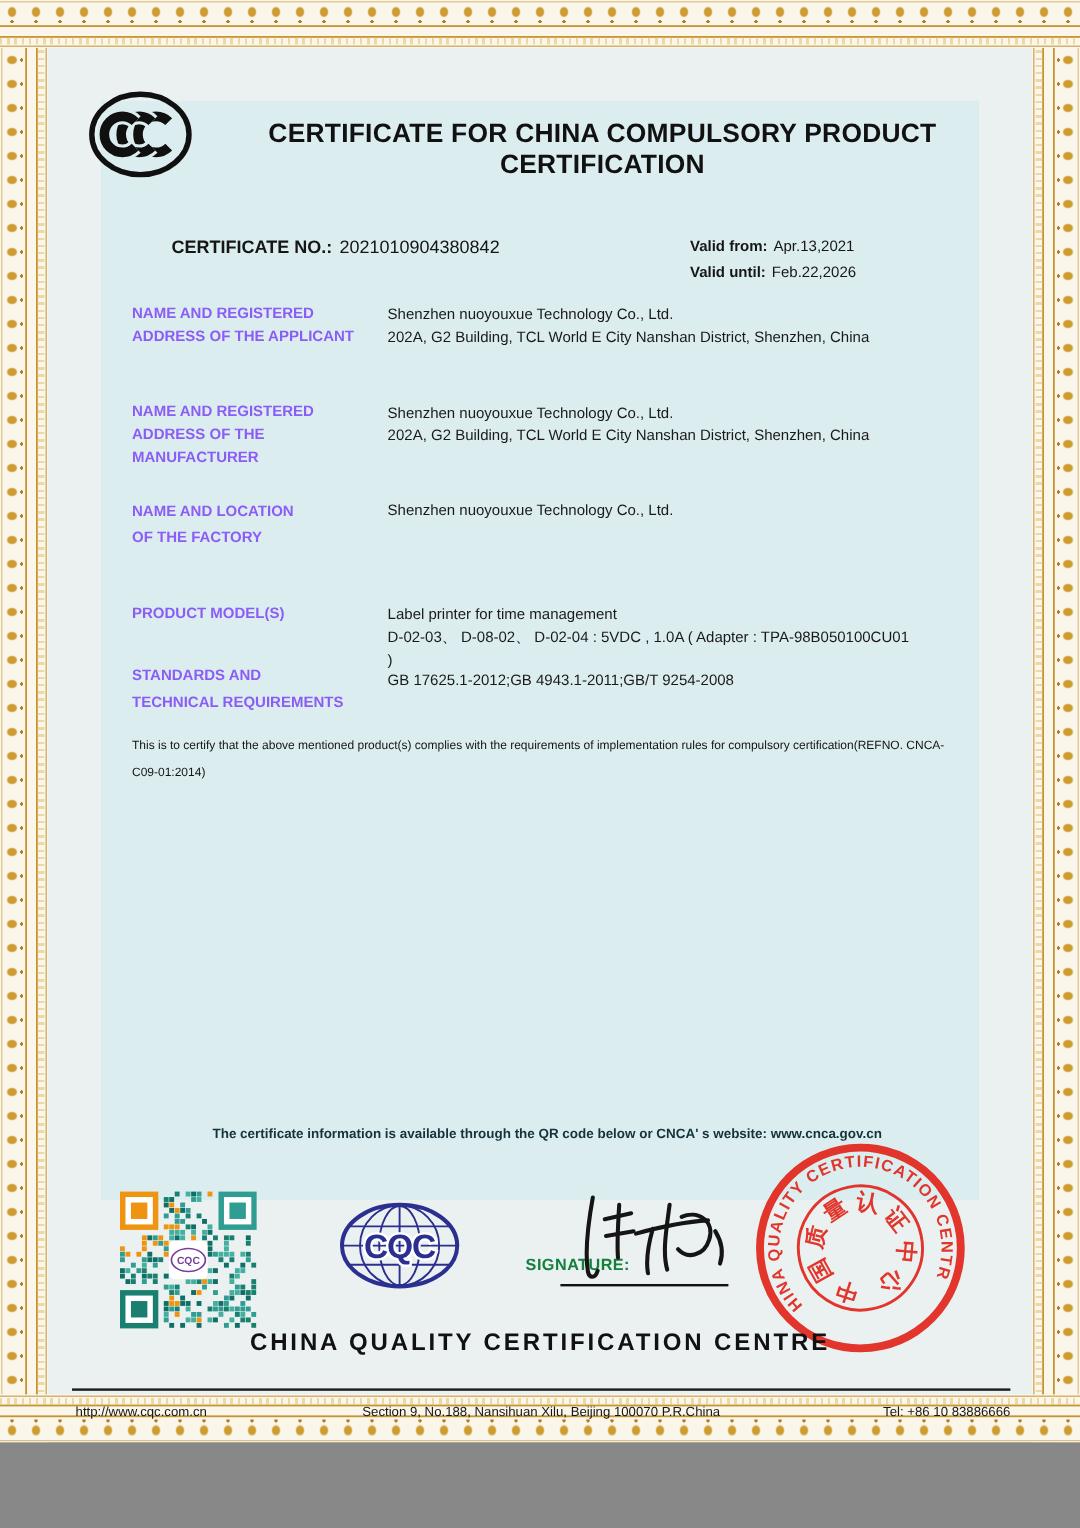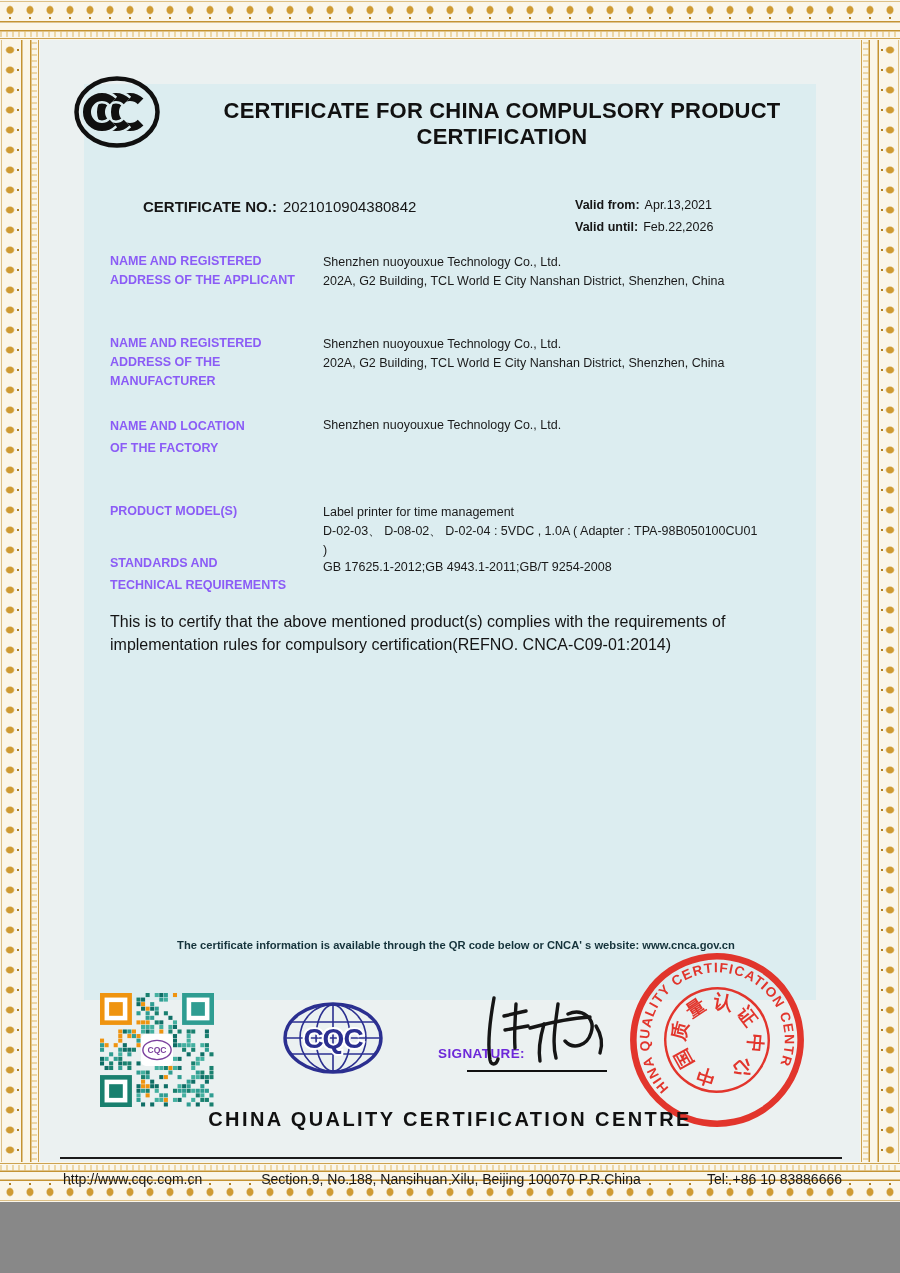--- a/index.html
+++ b/index.html
@@ -63,37 +63,37 @@
   
   .field{left:110px;font-size:12.5px;line-height:19px;}
   .f-label{position:absolute;left:0;top:0;font-weight:bold;color:#8b5cf6;white-space:nowrap;}
   .f-label.lh22 div{line-height:22px;}
   .f-values{position:absolute;left:180px;top:1px;width:440px;color:#1a1a1a;margin-left:33px;}
   .f-applicant{top:252px;} .f-manufacturer{top:334px;} .f-factory{top:415px;}
   .f-product{top:502px;} .f-standards{top:552px;}
   .f-standards .f-values{top:6px;}
 
   
-  .body-text{left:110px;top:611px;width:692px;font-size:16px;line-height:22.6px;color:#141414;}
+  .body-text{left:110px;top:611px;width:692px;font-size:10px;line-height:22.6px;color:#141414;}
   .body-text p{margin:0;text-align:justify;}
   .body-text p:last-child{text-align:left;}
 
   .notice{left:0;right:0;top:939px;text-align:center;font-size:11.2px;font-weight:bold;color:#15333b;padding-left:12px;}
 
   
   .qr{left:100px;top:992px;width:114px;height:116px;}
   .cqc{left:281px;top:1000px;width:104px;height:76px;}
-  .sig-label{left:438px;top:1046px;font-size:13.5px;font-weight:bold;letter-spacing:.4px;color:#6d28d9;}
+  .sig-label{left:438px;top:1046px;font-size:13.5px;font-weight:bold;letter-spacing:.4px;color:#15803d;}
   .sig-svg{left:460px;top:986px;width:160px;height:85px;}
   .sig-line{left:467px;top:1070px;width:140px;border-top:2px solid #111;}
   .stamp{left:623px;top:946px;width:188px;height:188px;transform:rotate(-12deg);opacity:.92;}
   .centre-name{left:0;right:0;top:1108px;text-align:center;font-size:20px;font-weight:bold;
                letter-spacing:2.4px;color:#111;}
   .divider{left:60px;right:58px;top:1157px;border-top:2px solid #1b1b1b;}
-  .footer{left:60px;right:58px;top:1171px;height:20px;font-size:14px;color:#161616;}
+  .footer{left:60px;right:58px;top:1171px;height:20px;font-size:11px;color:#161616;}
   .f-web{position:absolute;left:3px;top:0;}
   .f-addr{position:absolute;left:0;right:0;top:0;text-align:center;}
   .f-tel{position:absolute;right:0;top:0;}
 </style>
 </head>
 <body>
 
 <div class="page">
 
   <div class="b-strip b-v b-left"></div>

